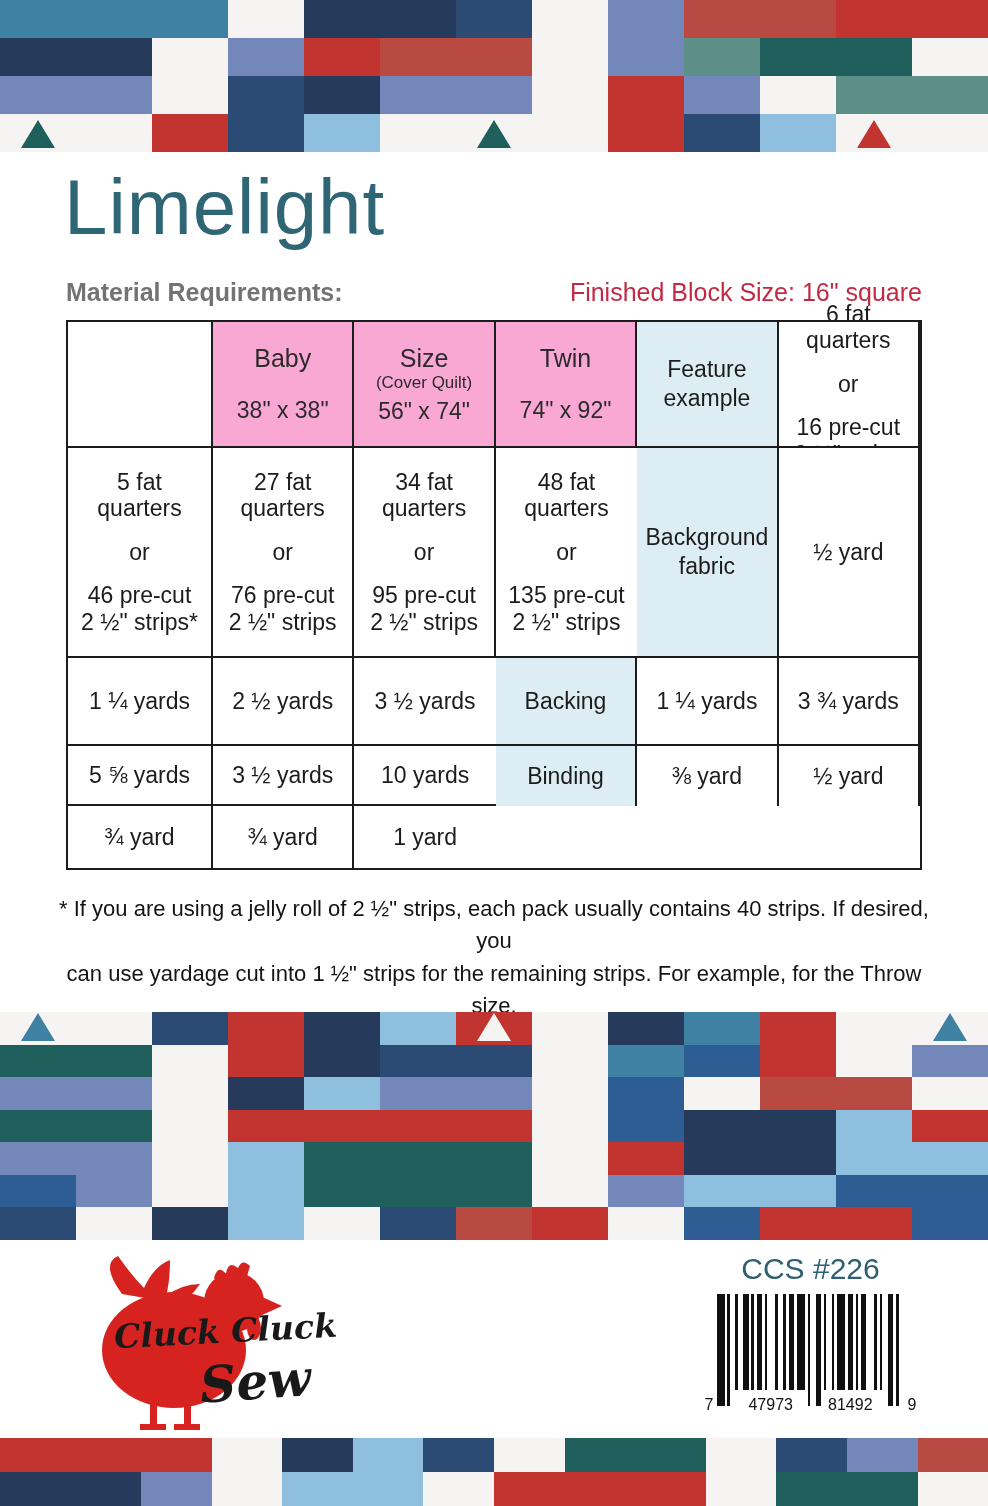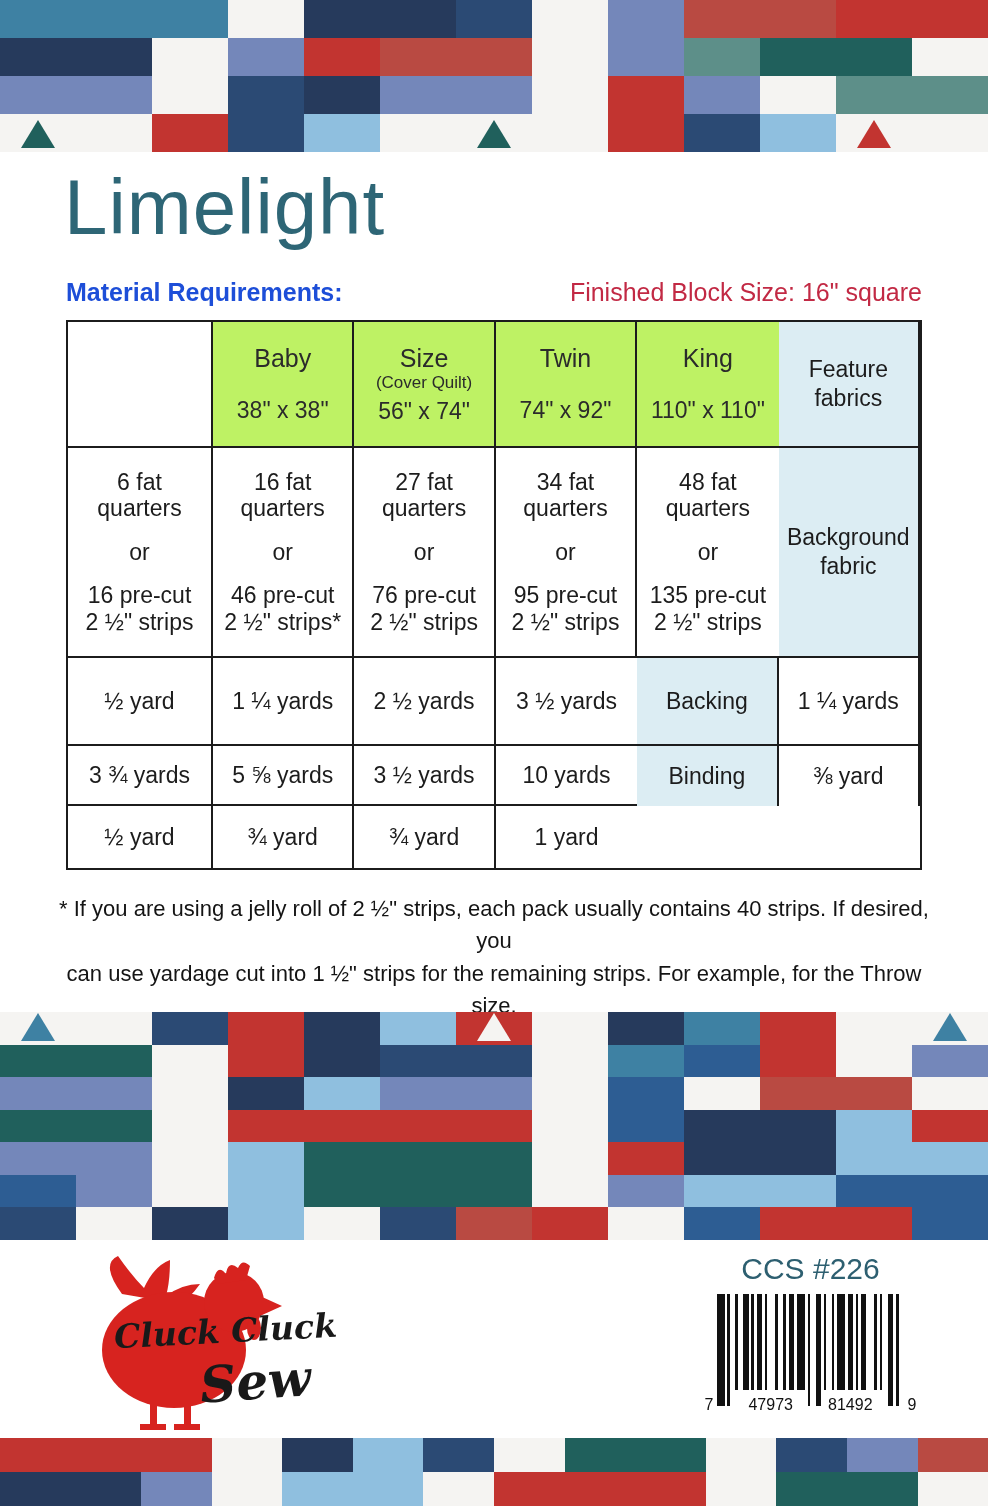--- a/index.html
+++ b/index.html
@@ -11,34 +11,34 @@
   .quilt-row{flex:1;display:flex;}
   .quilt-cell{flex:1;position:relative;}
   .tri{position:absolute;left:50%;bottom:4px;transform:translateX(-50%);width:0;height:0;
        border-left:17px solid transparent;border-right:17px solid transparent;}
 
   
   .pattern-title{position:absolute;left:64px;top:168px;font-size:78px;font-weight:300;
        letter-spacing:1px;color:#2e6676;line-height:1;}
   .req-row{position:absolute;left:66px;top:278px;width:856px;display:flex;
        justify-content:space-between;align-items:baseline;}
-  .material-heading{font-size:25px;font-weight:700;color:#1d4ed8;}
+  .material-heading{font-size:25px;font-weight:700;color:#737373;}
   .block-size{font-size:25px;font-weight:500;color:#c22944;}
 
   
   .mat-table{position:absolute;left:66px;top:320px;width:856px;
        display:grid;grid-template-columns:145px repeat(5,1fr);
        grid-template-rows:126px 210px 88px 60px 62px;
        border:2px solid #1c1c1c;box-sizing:border-box;background:#fff;}
   .mat-table > div{border-right:2px solid #1c1c1c;border-bottom:2px solid #1c1c1c;
        display:flex;flex-direction:column;align-items:center;justify-content:center;
        text-align:center;box-sizing:border-box;}
   .mat-table > div.last-col{border-right:none;}
   .mat-table > div.last-row{border-bottom:none;}
-  .th{background:#bef264;}
+  .th{background:#f9a8d4;}
   .th.corner{background:#ffffff;}
   .col-name{font-size:25px;color:#2b2b2b;margin-bottom:24px;}
   .has-sub .col-name{margin-bottom:0;}
   .col-sub{font-size:17px;color:#2b2b2b;margin-bottom:5px;}
   .col-size{font-size:23px;color:#2b2b2b;}
   .rl{background:#dcedf3;font-size:23px;line-height:1.25;}
   .cell{font-size:23px;background:#fff;}
   .fline{font-size:23px;line-height:1.15;}
   .or-line{margin:17px 0;}
 
@@ -156,37 +156,33 @@
       </div>
       <div class="th has-sub">
         <div class="col-name">Size</div>
         <div class="col-sub">(Cover Quilt)</div>
         <div class="col-size">56" x 74"</div>
       </div>
       <div class="th">
         <div class="col-name">Twin</div>
         <div class="col-size">74" x 92"</div>
       </div>
-      <div class="th last-col">
-        <div class="col-name">King</div>
-        <div class="col-size">110" x 110"</div>
-      </div>
       <div class="rl">
         <div>Feature</div>
-        <div>fabrics</div>
+        <div>example</div>
       </div>
       <div class="cell">
         <div class="fline">6 fat</div>
         <div class="fline">quarters</div>
         <div class="fline or-line">or</div>
         <div class="fline">16 pre-cut</div>
         <div class="fline">2 ½" strips</div>
       </div>
       <div class="cell">
-        <div class="fline">16 fat</div>
+        <div class="fline">5 fat</div>
         <div class="fline">quarters</div>
         <div class="fline or-line">or</div>
         <div class="fline">46 pre-cut</div>
         <div class="fline">2 ½" strips*</div>
       </div>
       <div class="cell">
         <div class="fline">27 fat</div>
         <div class="fline">quarters</div>
         <div class="fline or-line">or</div>
         <div class="fline">76 pre-cut</div>

